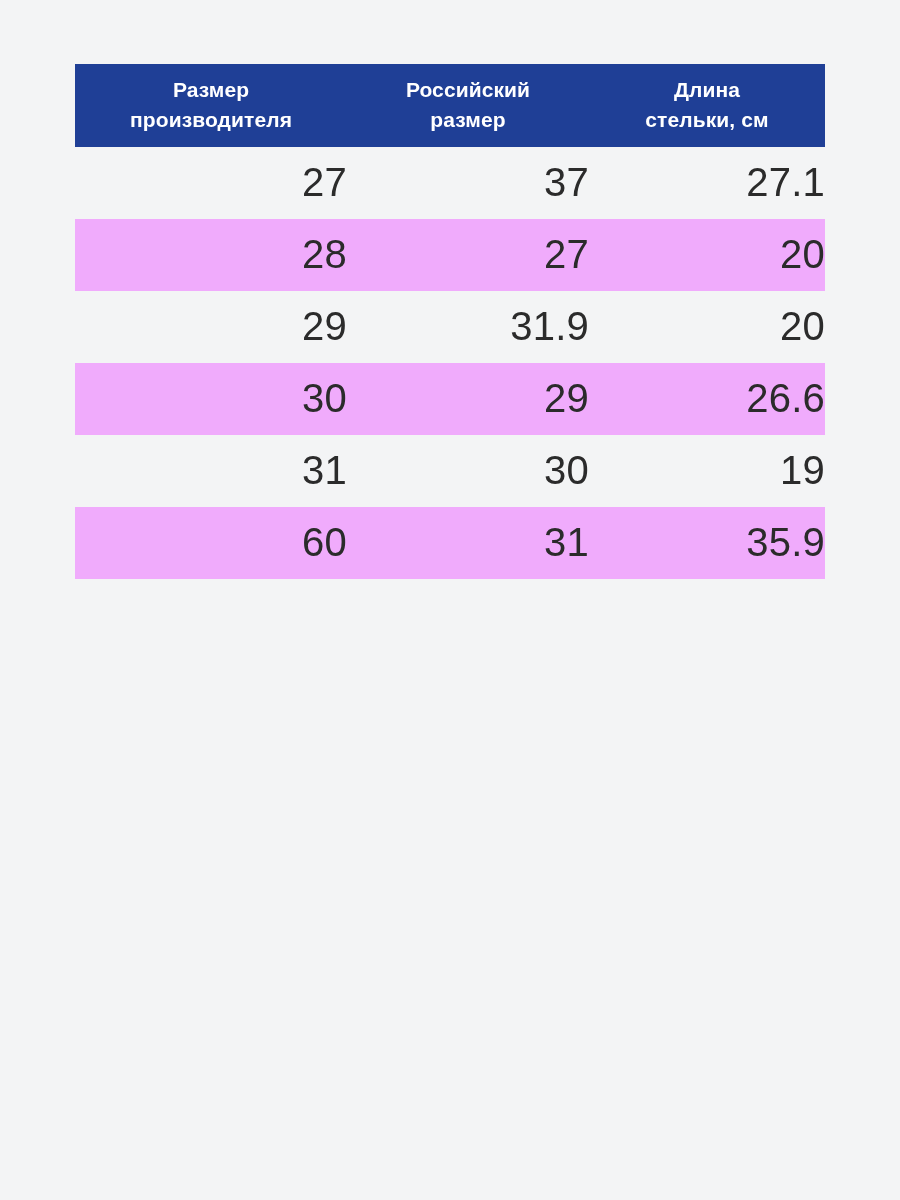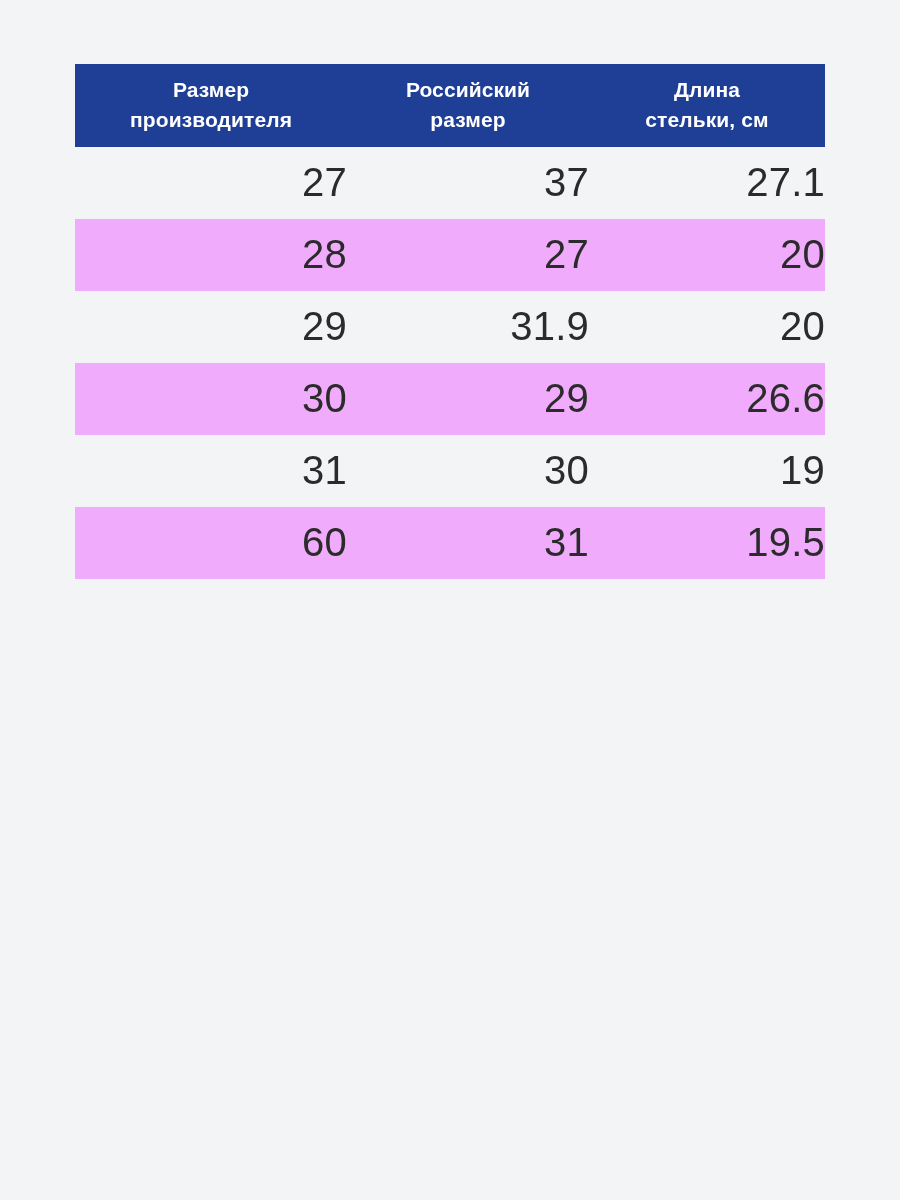--- a/index.html
+++ b/index.html
@@ -124,19 +124,19 @@
           <td>26.6</td>
         </tr>
         <tr class="row-odd">
           <td>31</td>
           <td>30</td>
           <td>19</td>
         </tr>
         <tr class="row-even">
           <td>60</td>
           <td>31</td>
-          <td>19.5</td>
+          <td>35.9</td>
         </tr>
       </tbody>
     </table>
   </div>
 
 </div>
 
 </body></html>

